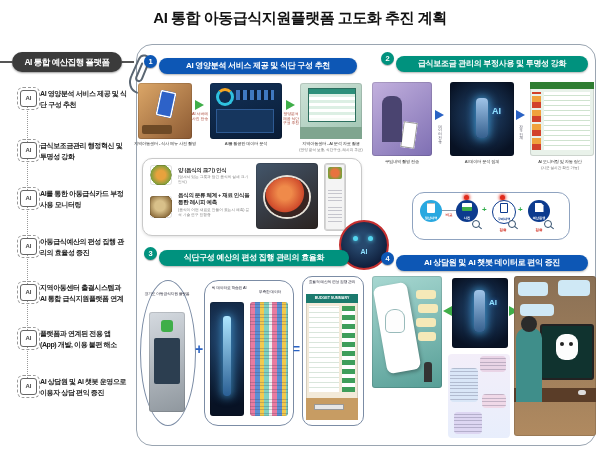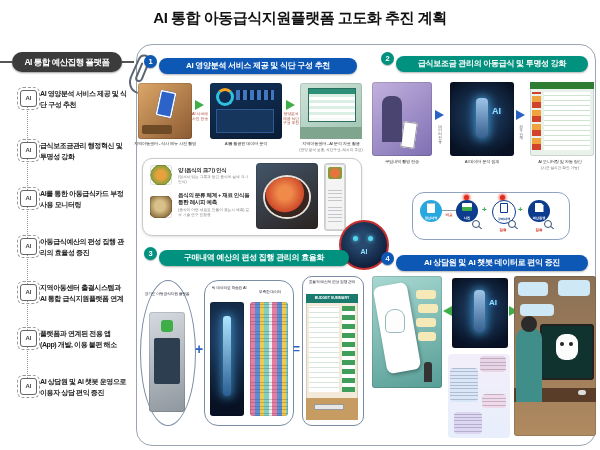--- a/index.html
+++ b/index.html
@@ -142,21 +142,21 @@
 <div class="abs fb-sub" style="left:178px;top:208px;width:74px;">(음식이 어떤 재료로 만들어 졌는지 예측) 분석 기술 연구 진행중</div>
 <div class="abs ph" style="left:256px;top:163px;width:62px;height:66px;background:linear-gradient(150deg,#43566b,#2b2320);border-radius:4px;">
   <div class="abs" style="left:9px;top:14px;width:44px;height:40px;border-radius:50%;background:radial-gradient(circle at 45% 40%,#ef8a4a 20%,#cf4a2b 55%,#3a2420 58%);box-shadow:0 0 0 2px #e8e2d8;"></div>
 </div>
 <div class="abs ph" style="left:324px;top:163px;width:20px;height:66px;background:#f4f4f4;border:1px solid #ccc;">
   <div class="abs" style="left:3px;top:3px;width:14px;height:12px;background:radial-gradient(circle,#e8733f 40%,#7a9e3b 75%);border-radius:2px;"></div>
   <div class="abs hatch" style="left:3px;top:20px;width:14px;height:40px;"></div>
 </div>
 
 <div class="abs num teal" style="left:381px;top:52px;">2</div>
-<div class="abs pill teal" style="left:396px;top:56px;width:192px;">급식보조금 관리의 아동급식 및 투명성 강화</div>
+<div class="abs pill teal" style="left:396px;top:56px;width:192px;">급식보조금 관리의 부정사용 및 투명성 강화</div>
 
 <div class="abs ph" style="left:372px;top:82px;width:60px;height:74px;background:linear-gradient(140deg,#c3b1de,#7e6fb3);">
   <div class="abs" style="left:30px;top:40px;width:14px;height:26px;background:#fff;box-shadow:0 0 0 1px #999 inset;transform:rotate(8deg);"></div>
   <div class="abs" style="left:10px;top:14px;width:20px;height:46px;background:#4a4470;border-radius:8px 8px 0 0;"></div>
 </div>
 <div class="abs" style="left:435px;top:110px;">
     <div class="arrow-r" style="border-left-color:#2a62c4;"></div>
   </div>
 <div class="abs vtxt" style="left:438px;top:122px;">데이터 전송</div>
 <div class="abs ph" style="left:450px;top:82px;width:64px;height:74px;background:radial-gradient(circle at 50% 45%,#1c3a5e 20%,#081224 80%);">
@@ -207,21 +207,21 @@
 <div class="abs mag" style="left:544px;top:220px;"></div>
 <div class="abs linkred" style="left:530px;top:228px;width:18px;text-align:center;">검증</div>
 
 <div class="abs" style="left:339px;top:220px;width:46px;height:46px;border-radius:50%;border:2.5px solid #c53030;background:radial-gradient(circle at 45% 40%,#27496e 20%,#0a1530 85%);">
   <div style="position:absolute;left:12px;top:14px;width:5px;height:5px;border-radius:50%;background:#54d6f0;box-shadow:0 0 4px #54d6f0;"></div>
   <div style="position:absolute;left:27px;top:14px;width:5px;height:5px;border-radius:50%;background:#54d6f0;box-shadow:0 0 4px #54d6f0;"></div>
   <div style="position:absolute;left:0;top:26px;width:100%;text-align:center;color:#8fe0ff;font-size:7px;font-weight:bold;">AI</div>
 </div>
 
 <div class="abs num teal" style="left:144px;top:247px;">3</div>
-<div class="abs pill teal" style="left:159px;top:250px;width:190px;">구매내역 예산의 편성 집행 관리의 효율화</div>
+<div class="abs pill teal" style="left:159px;top:250px;width:190px;">식단구성 예산의 편성 집행 관리의 효율화</div>
 
 <div class="abs" style="left:140px;top:280px;width:54px;height:144px;border:1.2px solid #7b8ca5;border-radius:50%;"></div>
 <div class="abs s3lab" style="left:143px;top:292px;width:48px;">경기도 아동급식지원 플랫폼</div>
 <div class="abs ph" style="left:149px;top:312px;width:36px;height:100px;background:linear-gradient(160deg,#d5dae0,#8f979e);">
   <div style="position:absolute;left:5px;top:26px;width:26px;height:46px;background:#2c3e50;border-radius:2px;"></div>
   <div style="position:absolute;left:12px;top:8px;width:12px;height:12px;background:#3fae49;border-radius:3px;"></div>
 </div>
 <div class="abs op" style="left:195px;top:342px;">+</div>
 <div class="abs" style="left:204px;top:280px;width:88px;height:144px;border:1.2px solid #7b8ca5;border-radius:14px;"></div>
 <div class="abs s3lab" style="left:208px;top:286px;width:42px;">빅 데이터로 학습된 AI</div>

